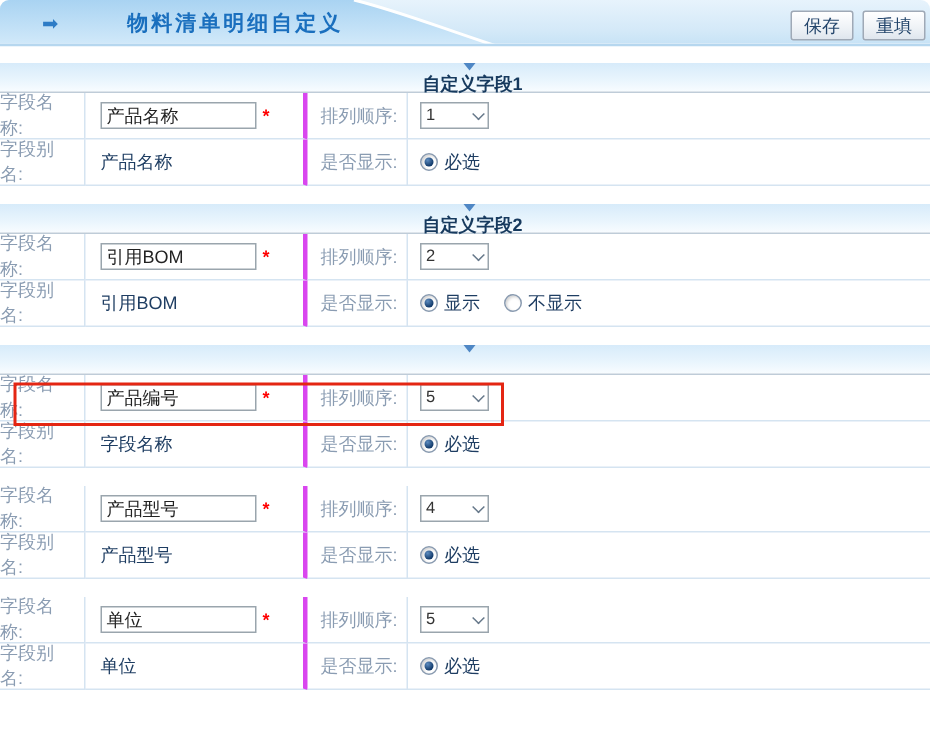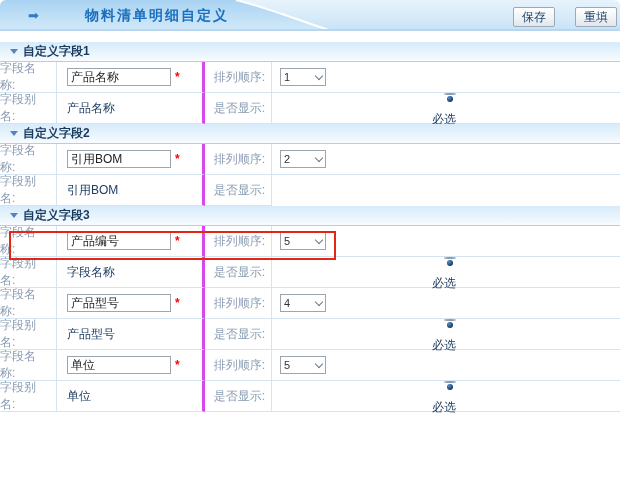--- a/index.html
+++ b/index.html
@@ -6,51 +6,51 @@
   html,body { width:620px; background:#fff; font-family:"Liberation Sans","DejaVu Sans",sans-serif; }
   body { height:502px; overflow:hidden; }
 
   
   .topbar { position:relative; height:31px; background:linear-gradient(180deg,#e7f3fc 0%,#d4e9f8 70%,#c8e3f6 100%);
             border-radius:6px 6px 0 0; border-bottom:2px solid #b6d7ef; overflow:hidden; }
   .topbar svg.swoosh { position:absolute; left:0; top:0; }
   .topbar-inner { position:relative; height:31px; display:flex; align-items:center; }
   .arrow-ico { color:#2e7cc6; font-size:13px; margin:0 6px 0 28px; line-height:1; }
   .page-title { color:#1a6fbe; font-size:14px; font-weight:bold; letter-spacing:2px;padding-left:40px; }
-  .btn-group { position:absolute; right:3px; top:7px; display:flex; gap:20px; }
+  .btn-group { position:absolute; right:3px; top:7px; display:flex; gap:6px; }
   .btn { font-size:12px; color:#23456b; padding:2px 8px; line-height:14px; cursor:pointer;
          background:linear-gradient(180deg,#ffffff,#eef2f6 60%,#dfe6ee); border:1px solid #9fa9b6; border-radius:2px; }
 
   
-  .section { position:relative; }
+  .section { position:relative; margin-top:12px; }
   .section.first { margin-top:11px; }
   .sec-header { height:20px; line-height:19px; padding-left:10px;
                 background:linear-gradient(180deg,#d7ebfa 0%,#e9f5fd 60%,#f8fcff 100%);
-                border-bottom:1px solid #bfccd8; display:flex; align-items:center; cursor:pointer; }
+                border-bottom:1px solid #bfccd8; display:flex; align-items:center; cursor:pointer;flex-direction:column; }
   .tri { width:0; height:0; border-left:4px solid transparent; border-right:4px solid transparent;
          border-top:5px solid #4f87c5; margin-right:5px; }
   .sec-title { font-size:12px; font-weight:bold; color:#173a5e; }
 
   .grid { display:grid; grid-template-columns:57px 148px 67px 1fr; }
   .cell { height:31px; border-bottom:1px solid #d5e4f1; display:flex; align-items:center; font-size:12px; }
   .c-lab { justify-content:flex-end; padding-right:6px; color:#8a9cb2; border-right:1px solid #d5e4f1; }
   .c-val { padding-left:10px; border-right:3px solid #d946ef; color:#1e3d62; }
   .c-wide { padding-left:8px; color:#1e3d62; }
 
   .txt-input { width:104px; height:18px; border:1px solid #9aa5ad; font-size:12px; padding:1px 3px;
                color:#222; font-family:"Liberation Sans","DejaVu Sans",sans-serif; }
   .star { color:#f00; font-size:12px; margin-left:4px; font-weight:bold; }
 
   .sel-box { display:inline-flex; width:46px; height:18px; border:1px solid #9aa5ad; background:#fff;
              align-items:center; justify-content:space-between; padding:0 3px; cursor:pointer; }
   .sel-box .val { font-size:11px; color:#333; }
   .chev { width:6px; height:6px; border-right:1px solid #66788a; border-bottom:1px solid #66788a;
           transform:rotate(45deg); margin-top:-3px; }
 
-  .radio-row { display:flex; align-items:center; gap:16px;flex-direction:column; }
+  .radio-row { display:flex; align-items:center; gap:4px; }
   .radio { width:12px; height:12px; border-radius:50%; border:1px solid #8a9bb0; background:#fff;
            position:relative; display:inline-block; box-shadow:inset 1px 1px 2px rgba(0,0,0,.18); cursor:pointer; }
   .radio.sel::after { content:""; position:absolute; left:2px; top:2px; width:6px; height:6px;
                       border-radius:50%; background:radial-gradient(circle at 35% 30%,#5d8cc0 0%,#123a6a 70%); }
   .radio-lab { font-size:12px; color:#1e3d62; margin-right:12px; }
 
   .hl-box { position:absolute; left:9px; top:25px; width:327px; height:29px;
             border:2px solid #e42613; pointer-events:none; z-index:5; }
 </style>
 </head>
@@ -119,28 +119,33 @@
     <div class="cell c-lab">排列顺序:</div>
     <div class="cell c-wide">
       <span class="sel-box">
         <span class="val">2</span>
         <span class="chev"></span>
       </span>
     </div>
     <div class="cell c-lab">字段别名:</div>
     <div class="cell c-val">引用BOM</div>
     <div class="cell c-lab">是否显示:</div>
+    <div class="cell c-wide radio-row">
+      <span class="radio sel"></span>
+      <span class="radio-lab">显示</span>
+      <span class="radio"></span>
+      <span class="radio-lab">不显示</span>
+    </div>
   </div>
 </div>
 
 <div class="section">
   <div class="hl-box"></div>
   <div class="sec-header">
     <span class="tri"></span>
-    <span class="sec-title">自定义字段3</span>
   </div>
   <div class="grid">
     <div class="cell c-lab">字段名称:</div>
     <div class="cell c-val">
       <input class="txt-input" type="text" value="产品编号" style="">
       <span class="star">*</span>
     </div>
     <div class="cell c-lab">排列顺序:</div>
     <div class="cell c-wide">
       <span class="sel-box">

